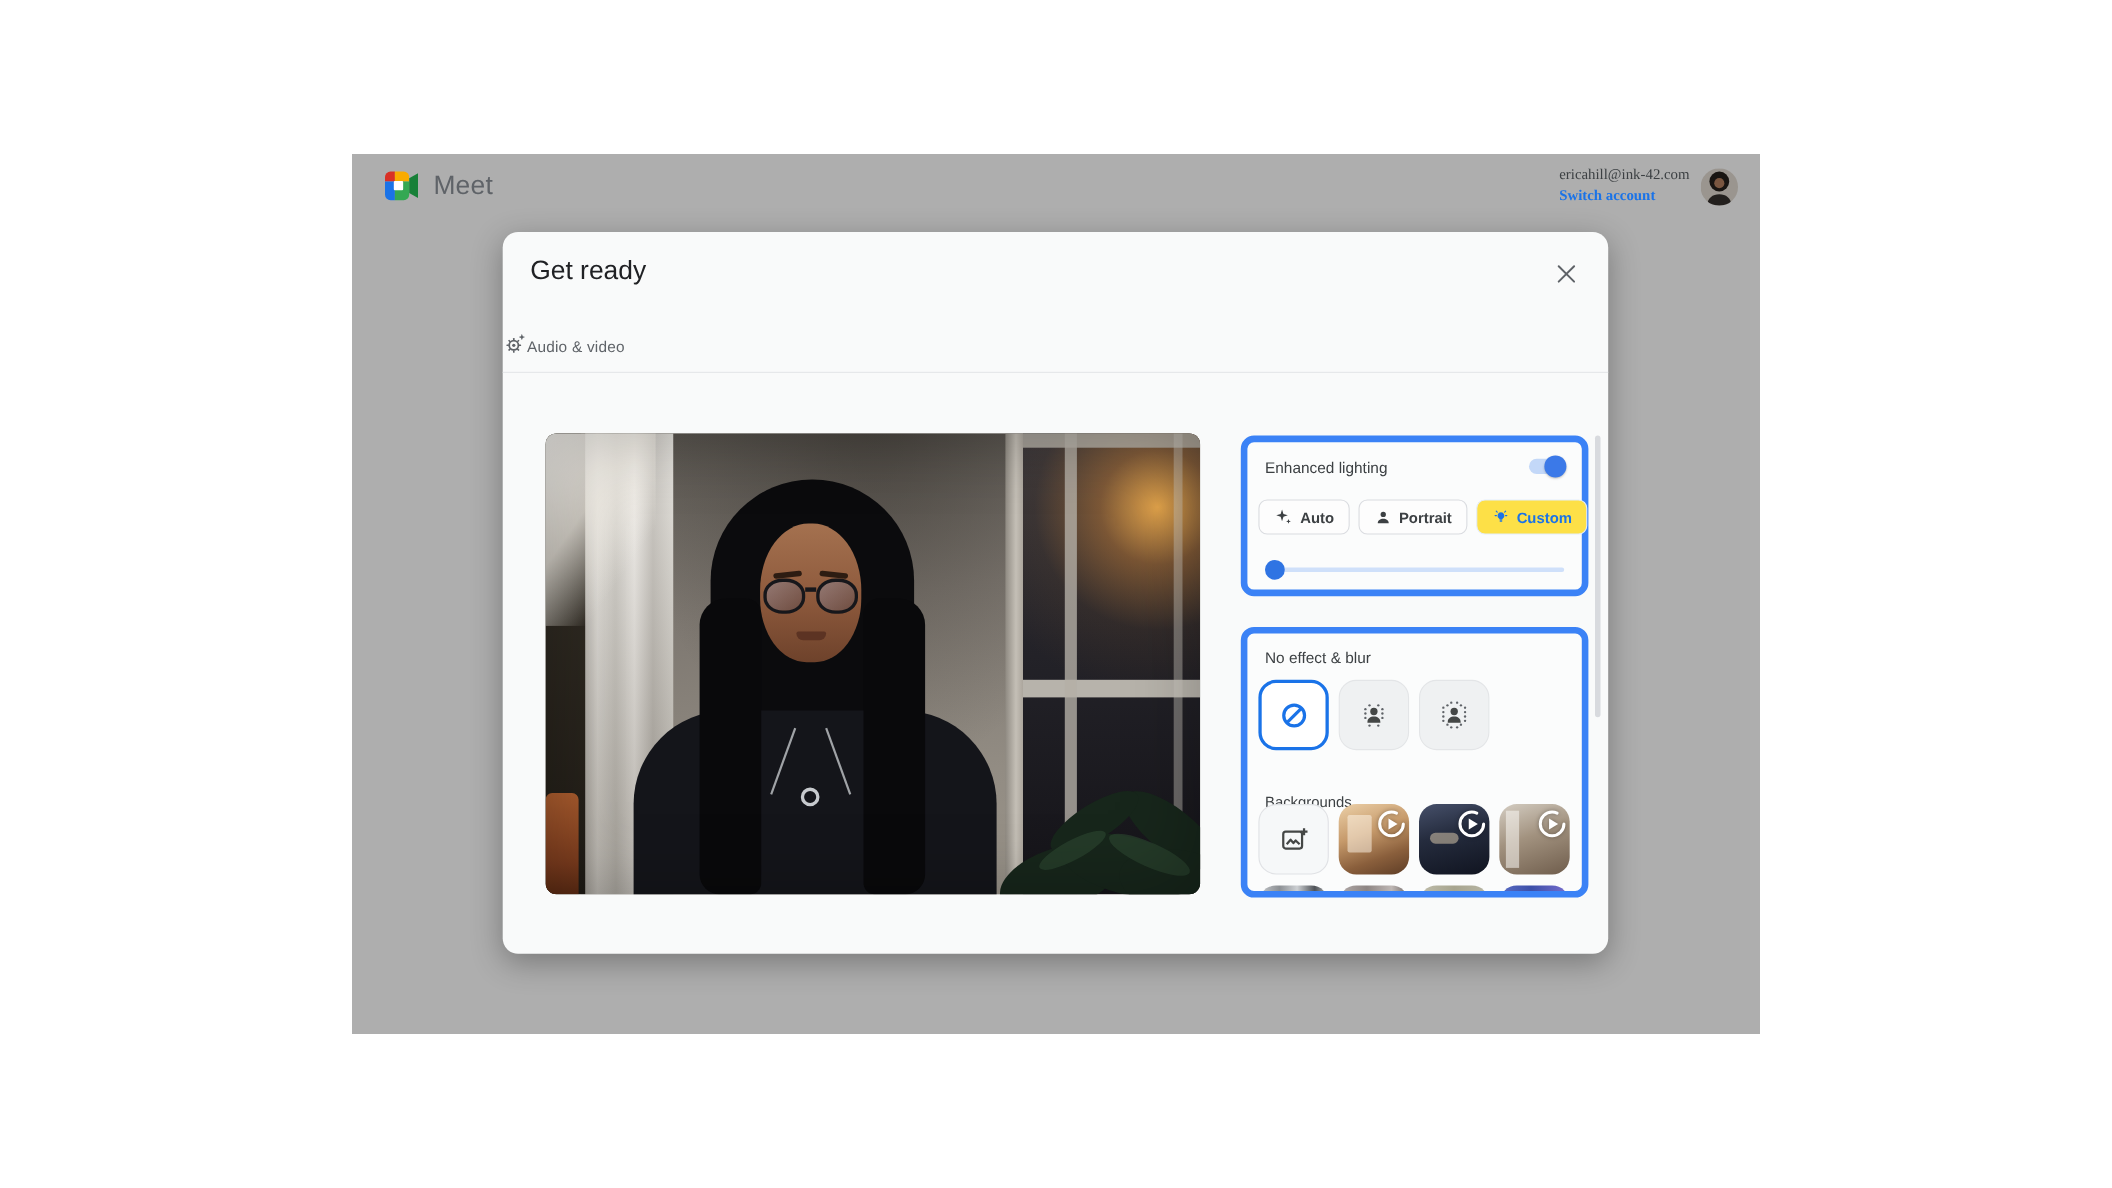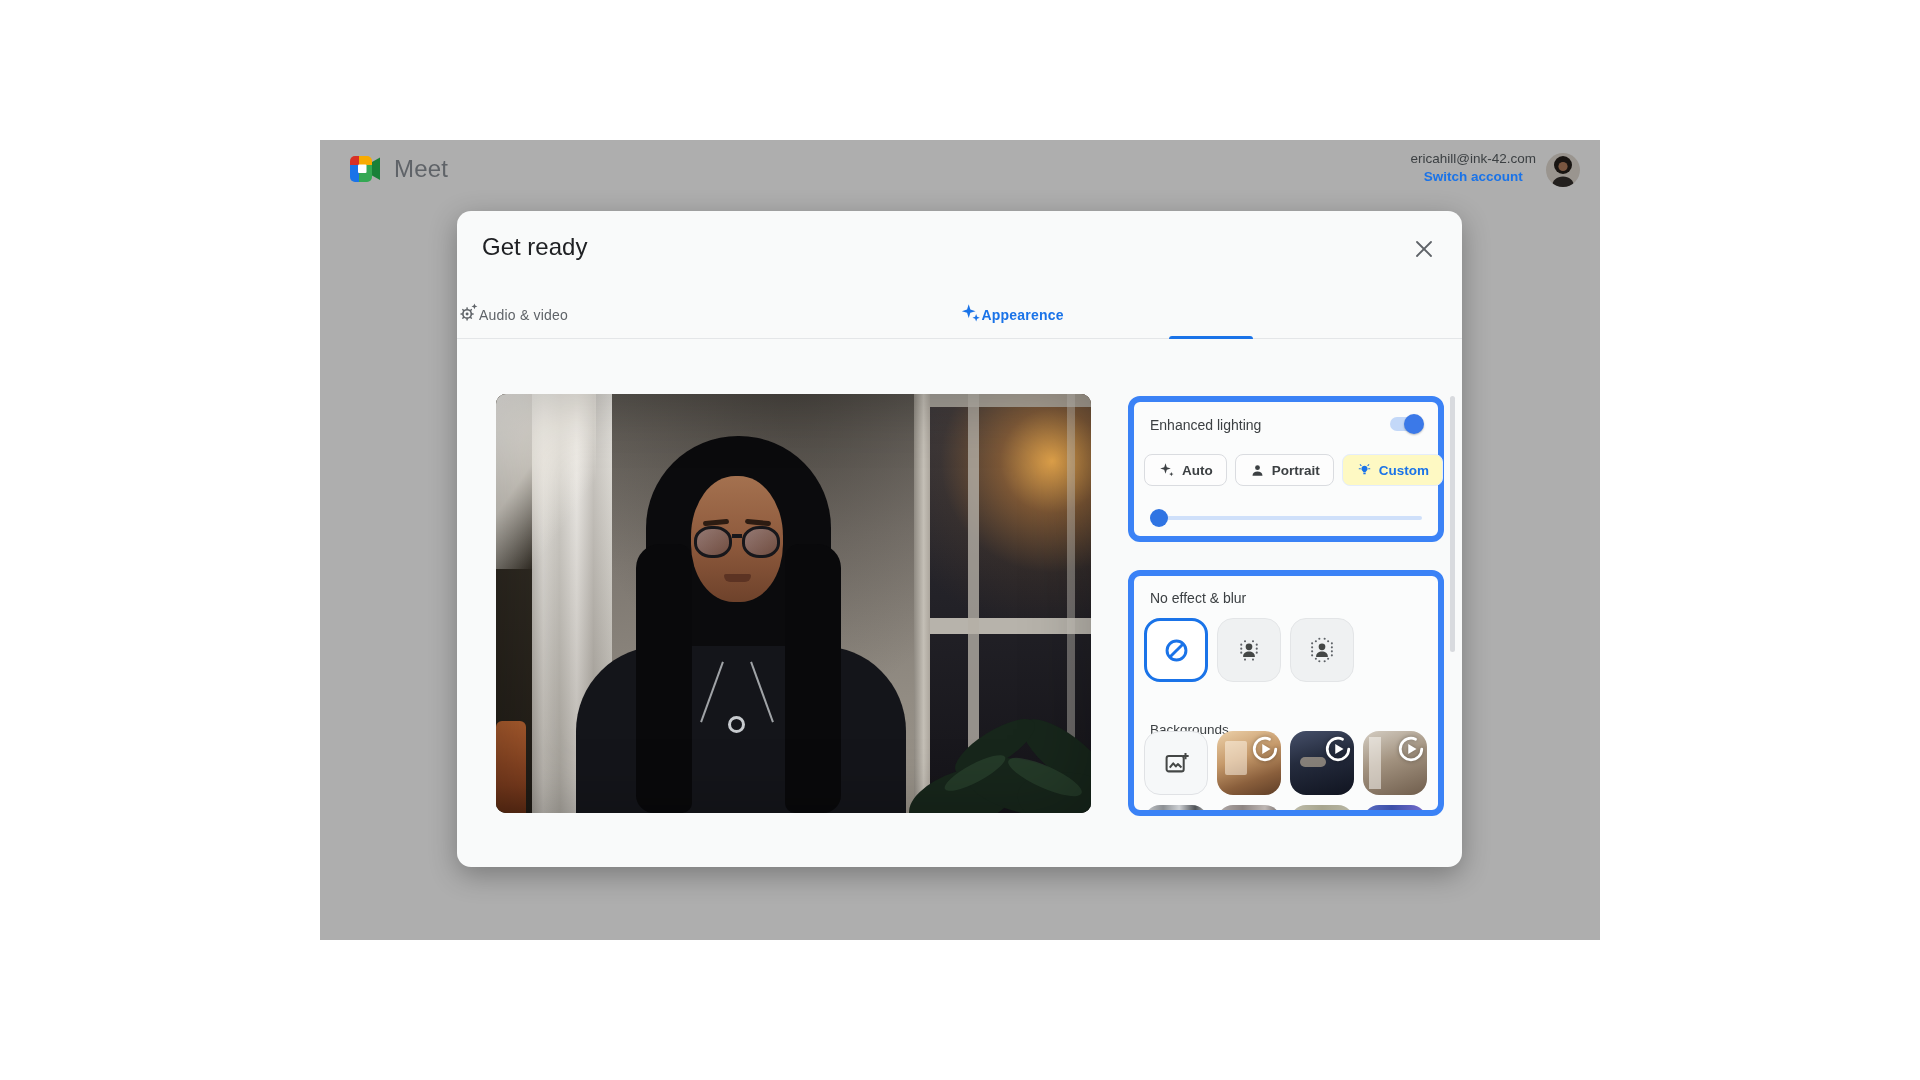--- a/index.html
+++ b/index.html
@@ -5,21 +5,21 @@
   * { margin:0; padding:0; box-sizing:border-box; }
   html,body { width:1920px; height:1080px; background:#ffffff; font-family:"Liberation Sans", sans-serif; overflow:hidden; }
 
   
   .stage { position:absolute; left:320px; top:140px; width:1280px; height:800px; background:#aeaeae; }
 
   
   .app-header { position:absolute; top:0; left:0; right:0; height:58px; }
   .brand { position:absolute; left:26px; top:12px; display:flex; align-items:center; gap:10px; }
   .brand-name { font-size:24px; color:#5f6368; letter-spacing:.2px; }
-  .account { position:absolute; right:64px; top:11px; text-align:center; }
+  .account { position:absolute; right:64px; top:11px; text-align:left;font-family:Liberation Serif, serif; }
   .account-email { font-size:13.5px; color:#3c4043; }
   .switch-link { font-size:13.5px; font-weight:700; color:#1a73e8; margin-top:3px; cursor:pointer; }
   .avatar { position:absolute; right:20px; top:13px; width:34px; height:34px; border-radius:50%; overflow:hidden; }
 
   
   .modal { position:absolute; left:137px; top:71px; width:1005px; height:656px; background:#f9fafa;
            border-radius:14px; box-shadow:0 8px 28px rgba(0,0,0,.30); }
   .m-title { position:absolute; left:25px; top:22px; font-size:24px; color:#202124; }
   .close-btn { position:absolute; right:26px; top:26px; width:24px; height:24px; cursor:pointer; display:grid; place-items:center; }
 
@@ -87,21 +87,21 @@
   .scrollthumb { position:absolute; left:322px; top:0px; width:5px; height:256px; background:#d8dade; border-radius:3px; }
 
   .c1-label { position:absolute; left:16px; top:15px; font-size:14px; color:#3c4043; }
   .toggle { position:absolute; right:14px; top:12px; width:34px; height:20px; cursor:pointer; }
   .toggle .track { position:absolute; left:0; top:3px; width:30px; height:14px; border-radius:7px; background:#c3d8f8; }
   .toggle .knob { position:absolute; right:0; top:0; width:20px; height:20px; border-radius:50%; background:#3b79e8; box-shadow:0 1px 2px rgba(0,0,0,.25); }
 
   .c1-modes { position:absolute; left:10px; right:10px; top:52px; display:flex; gap:8px; }
   .mode-btn { height:32px; border-radius:8px; border:1px solid #dadce0; background:#fdfdfd; color:#3c4043;
               font-size:13.5px; font-weight:600; display:inline-flex; align-items:center; justify-content:center; gap:6px; padding:0 13px; cursor:pointer; flex:1; }
-  .mode-btn.selected { background:#fef9c3; border-color:#e4edfc; color:#1a73e8; }
+  .mode-btn.selected { background:#fde047; border-color:#e4edfc; color:#1a73e8; }
 
   .c1-slider { position:absolute; left:16px; right:16px; top:106px; height:20px; cursor:pointer; }
   .c1-slider .track { position:absolute; left:0; right:0; top:8px; height:4px; border-radius:2px; background:#cfe0fa; }
   .c1-slider .thumb { position:absolute; left:0; top:1px; width:18px; height:18px; border-radius:50%; background:#2f74e3; }
 
   .c2-label { position:absolute; left:16px; top:14px; font-size:14px; color:#3c4043; }
   .fx-row { position:absolute; left:10px; top:42px; display:flex; gap:9px; }
   .fx-btn { width:64px; height:64px; border-radius:16px; background:#eff1f2; border:1px solid #e3e5e7; display:grid; place-items:center; cursor:pointer; }
   .fx-btn.selected { background:#ffffff; border:3px solid #1a73e8; }
   .bg-label { position:absolute; left:16px; top:146px; font-size:13.5px; color:#3c4043; }
@@ -172,27 +172,20 @@
             <rect x="10.2" y="5.7" width="1.6" height="2.4" rx=".5" transform="rotate(90 11 13)"></rect>
             <rect x="10.2" y="5.7" width="1.6" height="2.4" rx=".5" transform="rotate(135 11 13)"></rect>
             <rect x="10.2" y="5.7" width="1.6" height="2.4" rx=".5" transform="rotate(180 11 13)"></rect>
             <rect x="10.2" y="5.7" width="1.6" height="2.4" rx=".5" transform="rotate(225 11 13)"></rect>
             <rect x="10.2" y="5.7" width="1.6" height="2.4" rx=".5" transform="rotate(270 11 13)"></rect>
             <rect x="10.2" y="5.7" width="1.6" height="2.4" rx=".5" transform="rotate(315 11 13)"></rect>
           </g>
           <path d="M19 1.6 l.9 2.3 2.3 .9 -2.3 .9 -.9 2.3 -.9 -2.3 -2.3 -.9 2.3 -.9 z" fill="#5f6368"></path>
         </svg>
         <span class="tab-label">Audio &amp; video</span>
-      </div>
-      <div class="tab active">
-        <svg width="22" height="22" viewBox="0 0 24 24" fill="#1a73e8">
-          <path d="M9.5 2.5 L11.3 8.2 17 10 L11.3 11.8 9.5 17.5 7.7 11.8 2 10 7.7 8.2 Z"></path>
-          <path d="M17.6 13.2 L18.7 16.1 21.6 17.2 18.7 18.3 17.6 21.2 16.5 18.3 13.6 17.2 16.5 16.1 Z"></path>
-        </svg>
-        <span class="tab-label">Appearence</span>
       </div>
     </div>
 
     <div class="m-content">
 
       <div class="video">
         <div class="vp-wall"></div>
         <div class="vp-glass"></div>
         <div class="vp-rail-top"></div>
         <div class="vp-rail-mid"></div>

